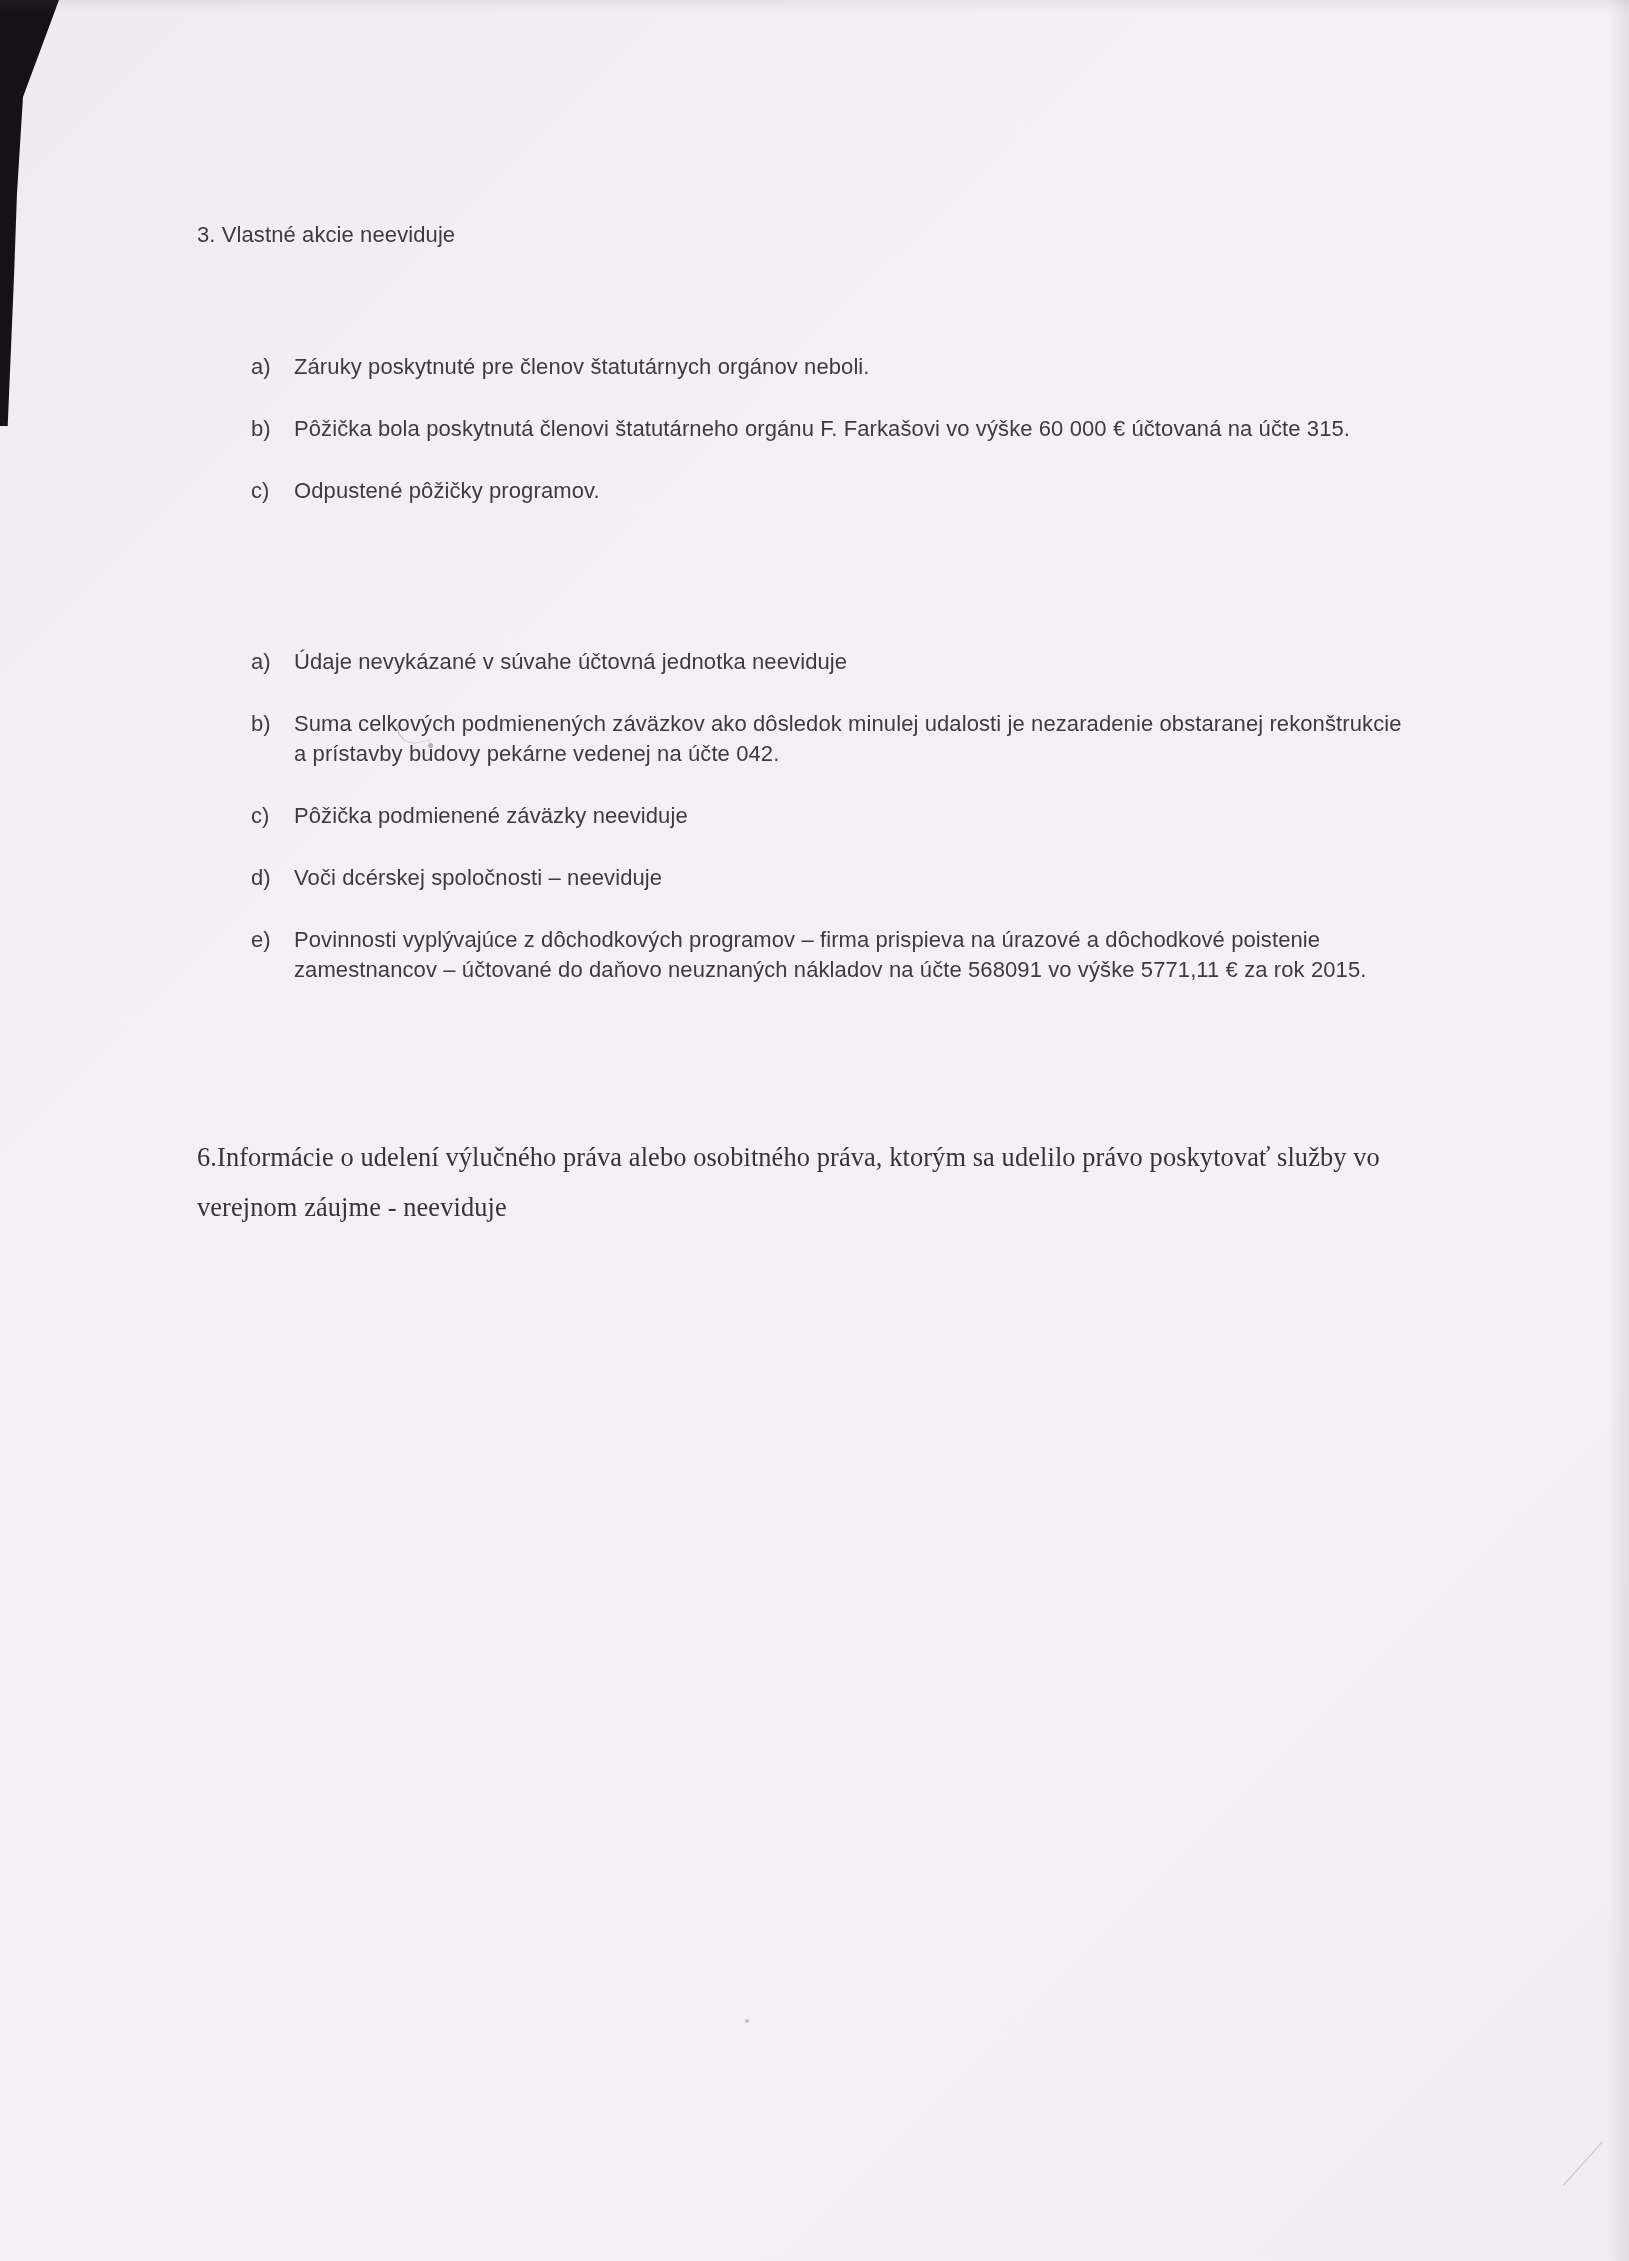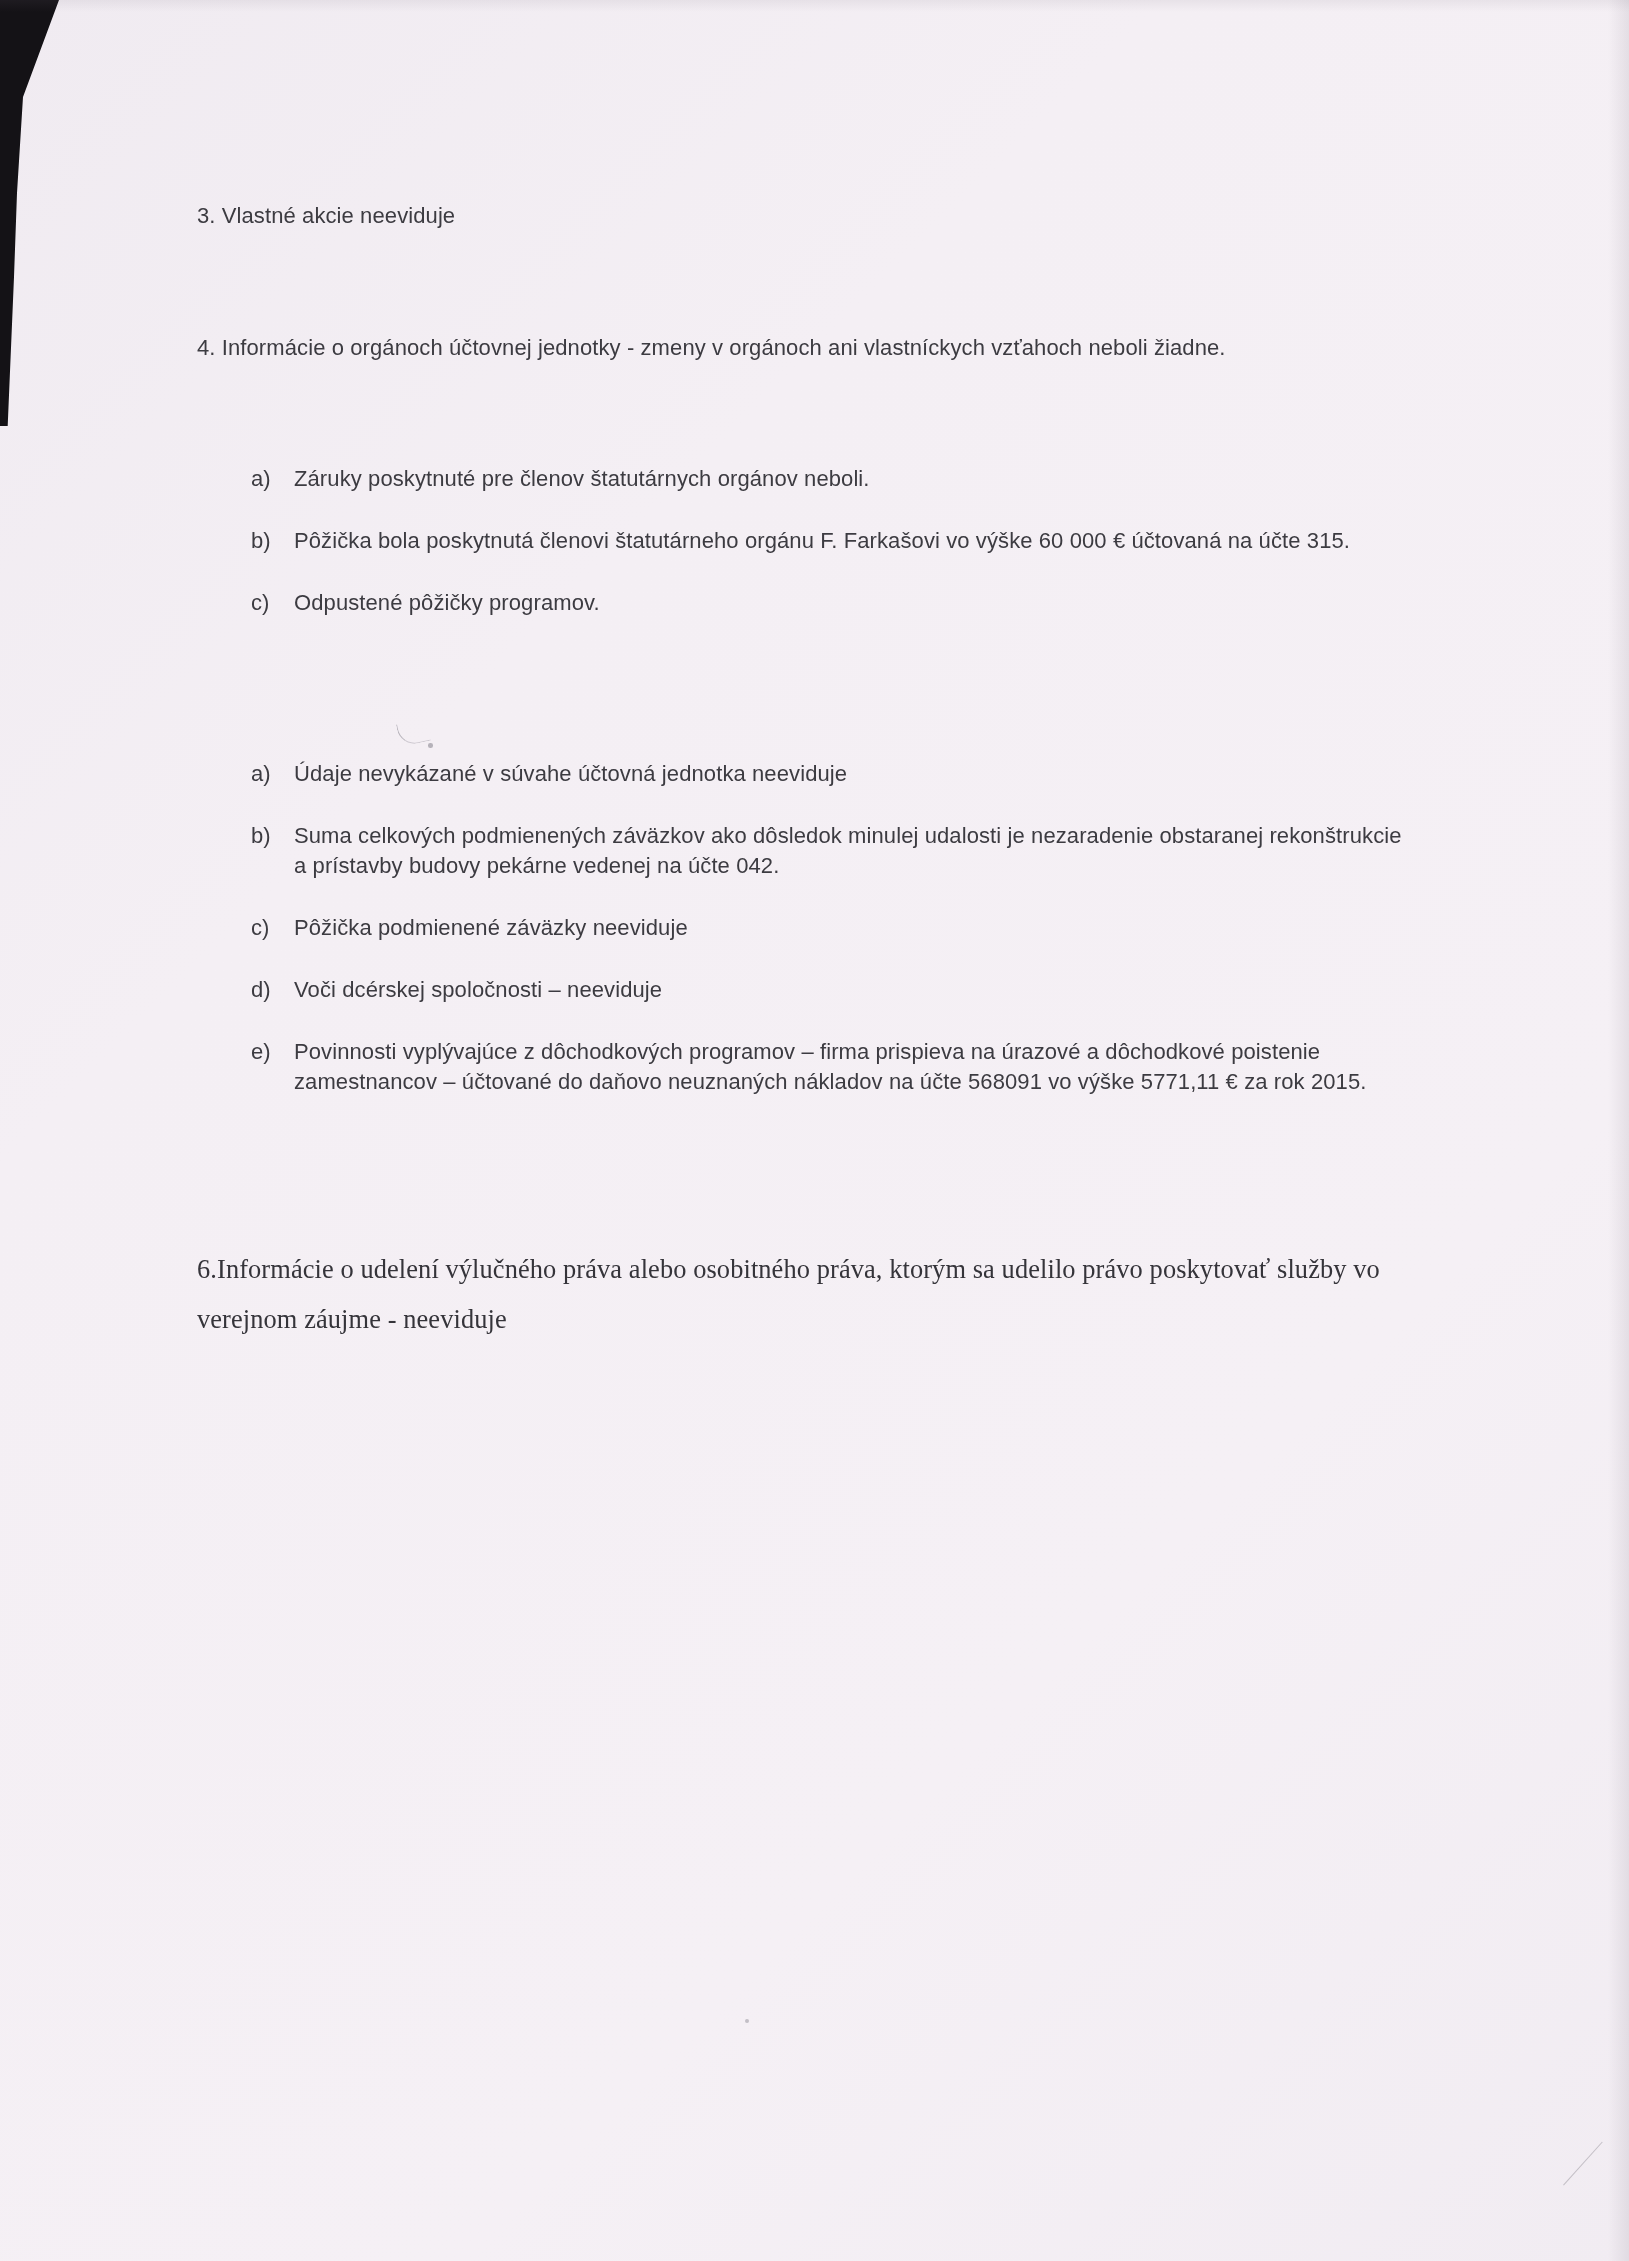--- a/index.html
+++ b/index.html
@@ -81,20 +81,21 @@
   }
   
   .content {
     position: relative;
     box-sizing: border-box;
     width: 1630px;
     padding: 201px 213px 0 197px;
     font-size: 22px;
     line-height: 30px;
     letter-spacing: 0.1px;
+    margin-top: 19px;
   }
   p { margin: 0; }
   .sec3 { margin-bottom: 102px; }
   .sec4-intro { margin-bottom: 101px; }
   .list { }
   .list-item {
     display: flex;
     margin-left: 54px;
     margin-bottom: 32px;
   }
@@ -126,21 +127,20 @@
   <div class="top-shadow"></div>
   <div class="crease"></div>
   <div class="pencil-mark"></div>
   <div class="speck-1"></div>
   <div class="speck-2"></div>
 
   <div class="content">
 
     <p class="sec3">3. Vlastné akcie neeviduje</p>
 
-    <p class="sec4-intro">4. Informácie o orgánoch účtovnej jednotky - zmeny v orgánoch ani vlastníckych vzťahoch neboli žiadne.</p>
 
     <div class="list sec4-list">
       <div class="list-item">
         <span class="lbl">a)</span>
         <span class="txt">Záruky poskytnuté pre členov štatutárnych orgánov neboli.</span>
       </div>
       <div class="list-item">
         <span class="lbl">b)</span>
         <span class="txt">Pôžička bola poskytnutá členovi štatutárneho orgánu F. Farkašovi vo výške 60 000 € účtovaná na účte 315.</span>
       </div>

